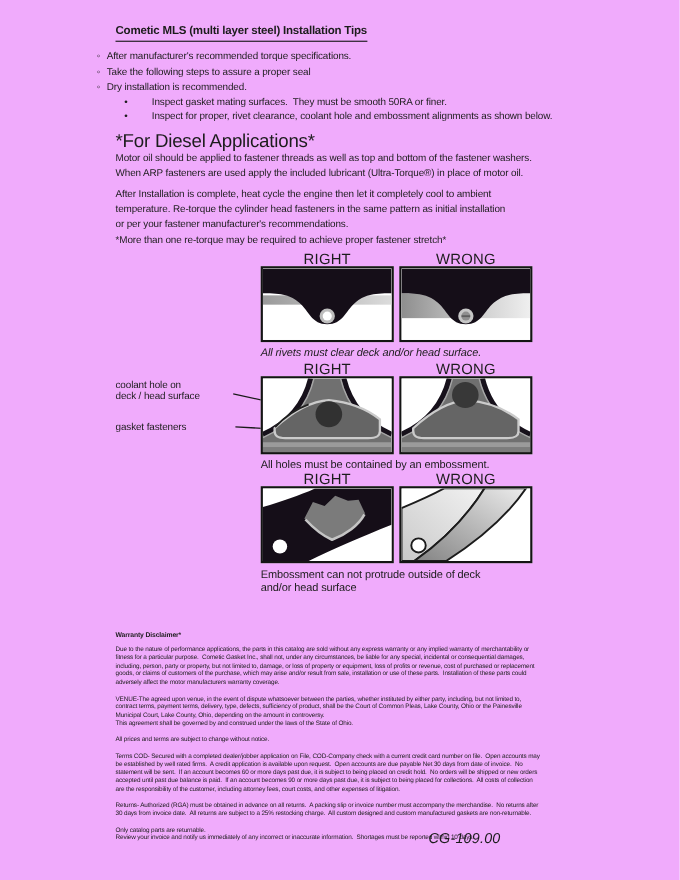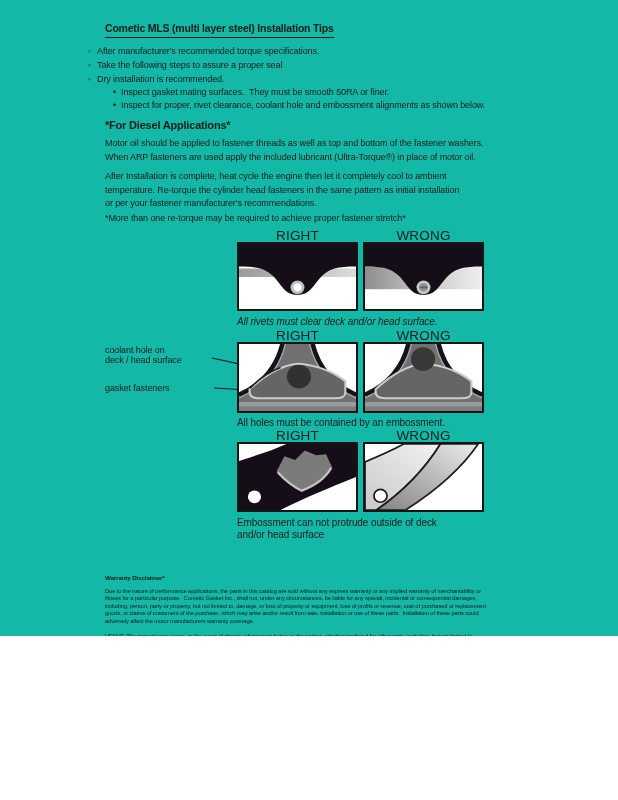--- a/index.html
+++ b/index.html
@@ -1,33 +1,33 @@
 <!DOCTYPE html>
 <html><head>
 <meta charset="utf-8">
 <style>
   * { margin:0; padding:0; box-sizing:border-box; }
   html,body { background:#ffffff; }
   body { font-family:"Liberation Sans", sans-serif; color:#1c1c1c; }
-  .page { position:relative; width:618px; height:636px; background:#14b8a6; overflow:hidden; }
+  .page { position:relative; width:618px; height:800px; background:#f0abfc; overflow:hidden; }
   .abs { position:absolute; }
 
   .title { left:105px; top:22px; font-size:10.5px; font-weight:bold; letter-spacing:-0.2px;
            border-bottom:1.6px solid #151515; padding-bottom:2.5px; white-space:pre; }
 
   .bullets { left:88px; top:44px; font-size:9px; letter-spacing:-0.1px; }
   .brow { display:flex; line-height:14px; white-space:pre; }
   .bm { width:9px; flex:0 0 9px; }
   .bm::before { content:"◦"; }
   .subs { left:113px; top:86px; font-size:9px; letter-spacing:-0.1px; }
-  .srow { display:flex; line-height:13px; white-space:pre; }
+  .srow { display:flex; line-height:13px; white-space:pre;gap:17px; }
   .sm { width:8px; flex:0 0 8px; }
   .sm::before { content:"•"; }
 
-  .h2 { left:105px; top:119px; font-size:11px; font-weight:bold; letter-spacing:-0.2px; white-space:pre; }
+  .h2 { left:105px; top:119px; font-size:17px; font-weight:normal; letter-spacing:-0.2px; white-space:pre; }
   .para { left:105px; font-size:9px; letter-spacing:-0.1px; line-height:13.5px; white-space:pre; }
   #p1 { top:137px; } #p2 { top:170px; } #p3 { top:212px; }
 
   .dlabel { width:121px; text-align:center; font-size:13.5px; letter-spacing:0.2px; white-space:pre; }
   #r1-right-label { left:237px; top:228px; } #r1-wrong-label { left:363px; top:228px; }
   #r2-right-label { left:237px; top:328px; } #r2-wrong-label { left:363px; top:328px; }
   #r3-right-label { left:237px; top:428px; } #r3-wrong-label { left:363px; top:428px; }
 
   .diag { border:2px solid #141414; background:#fff; display:block; }
   #r1-right { left:237px; top:242px; width:121px; height:69px; }

